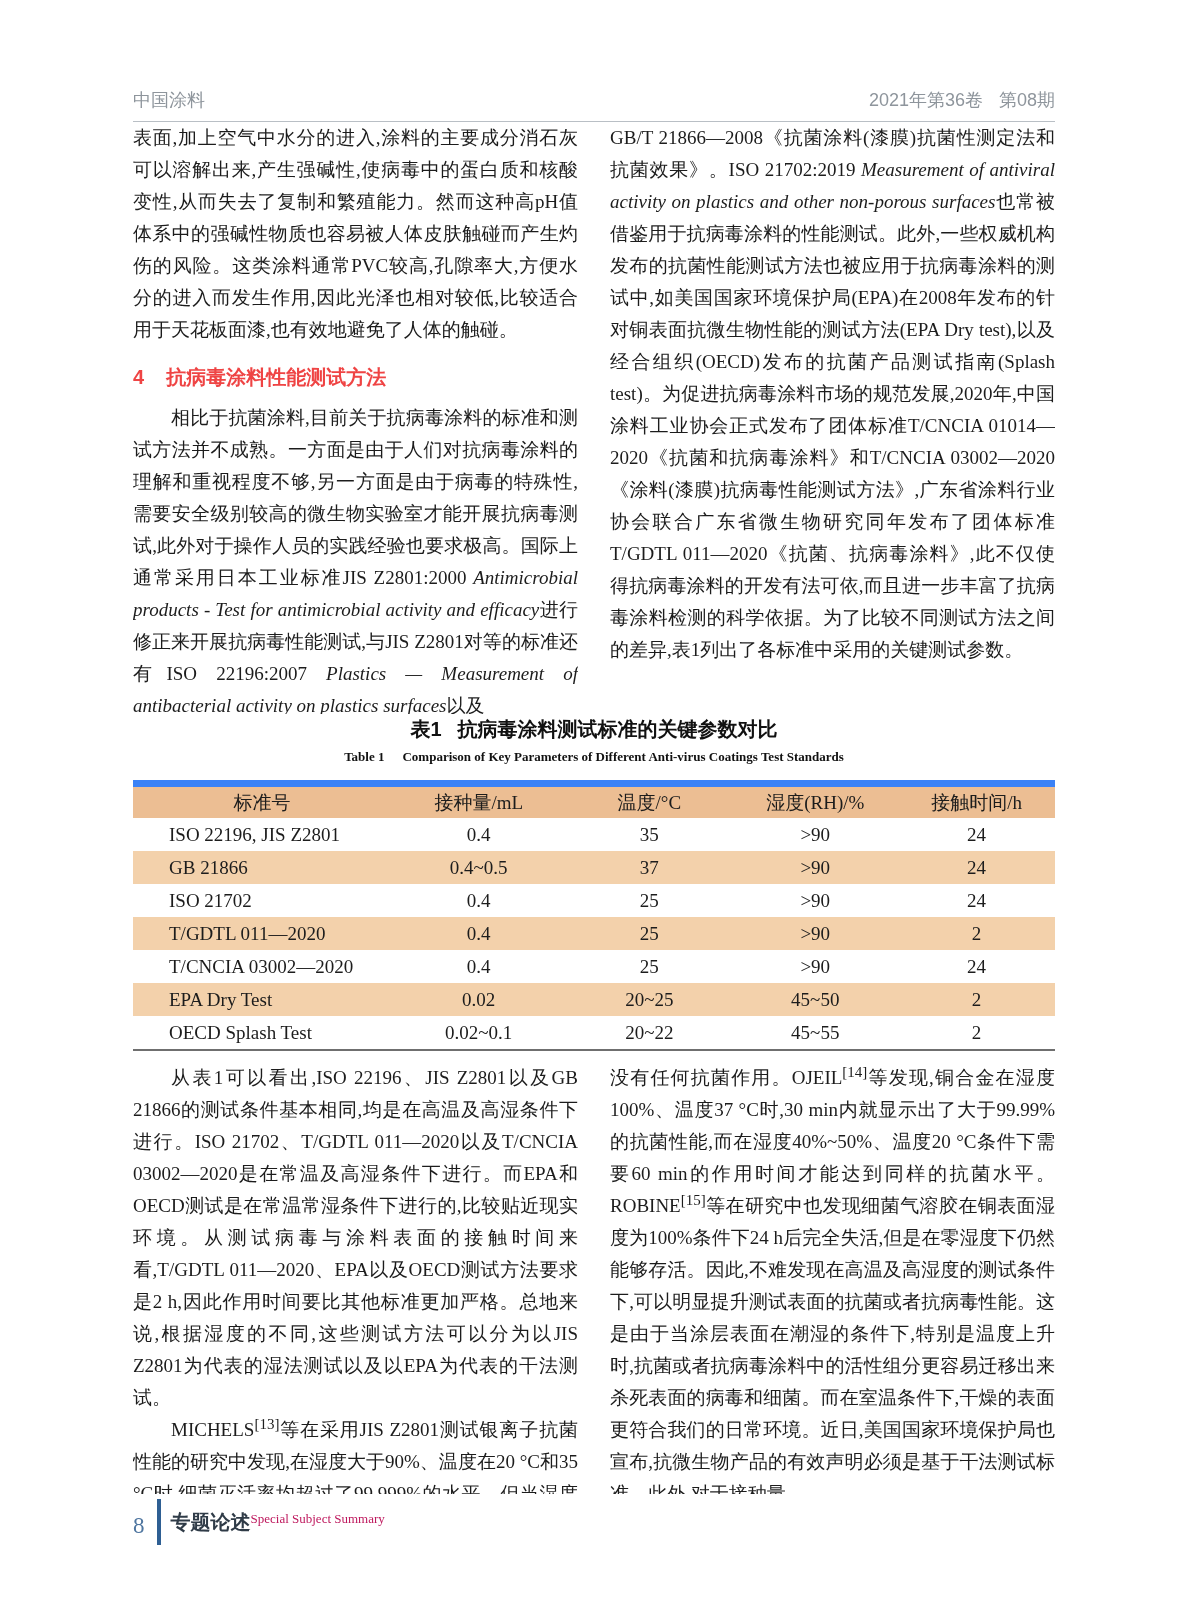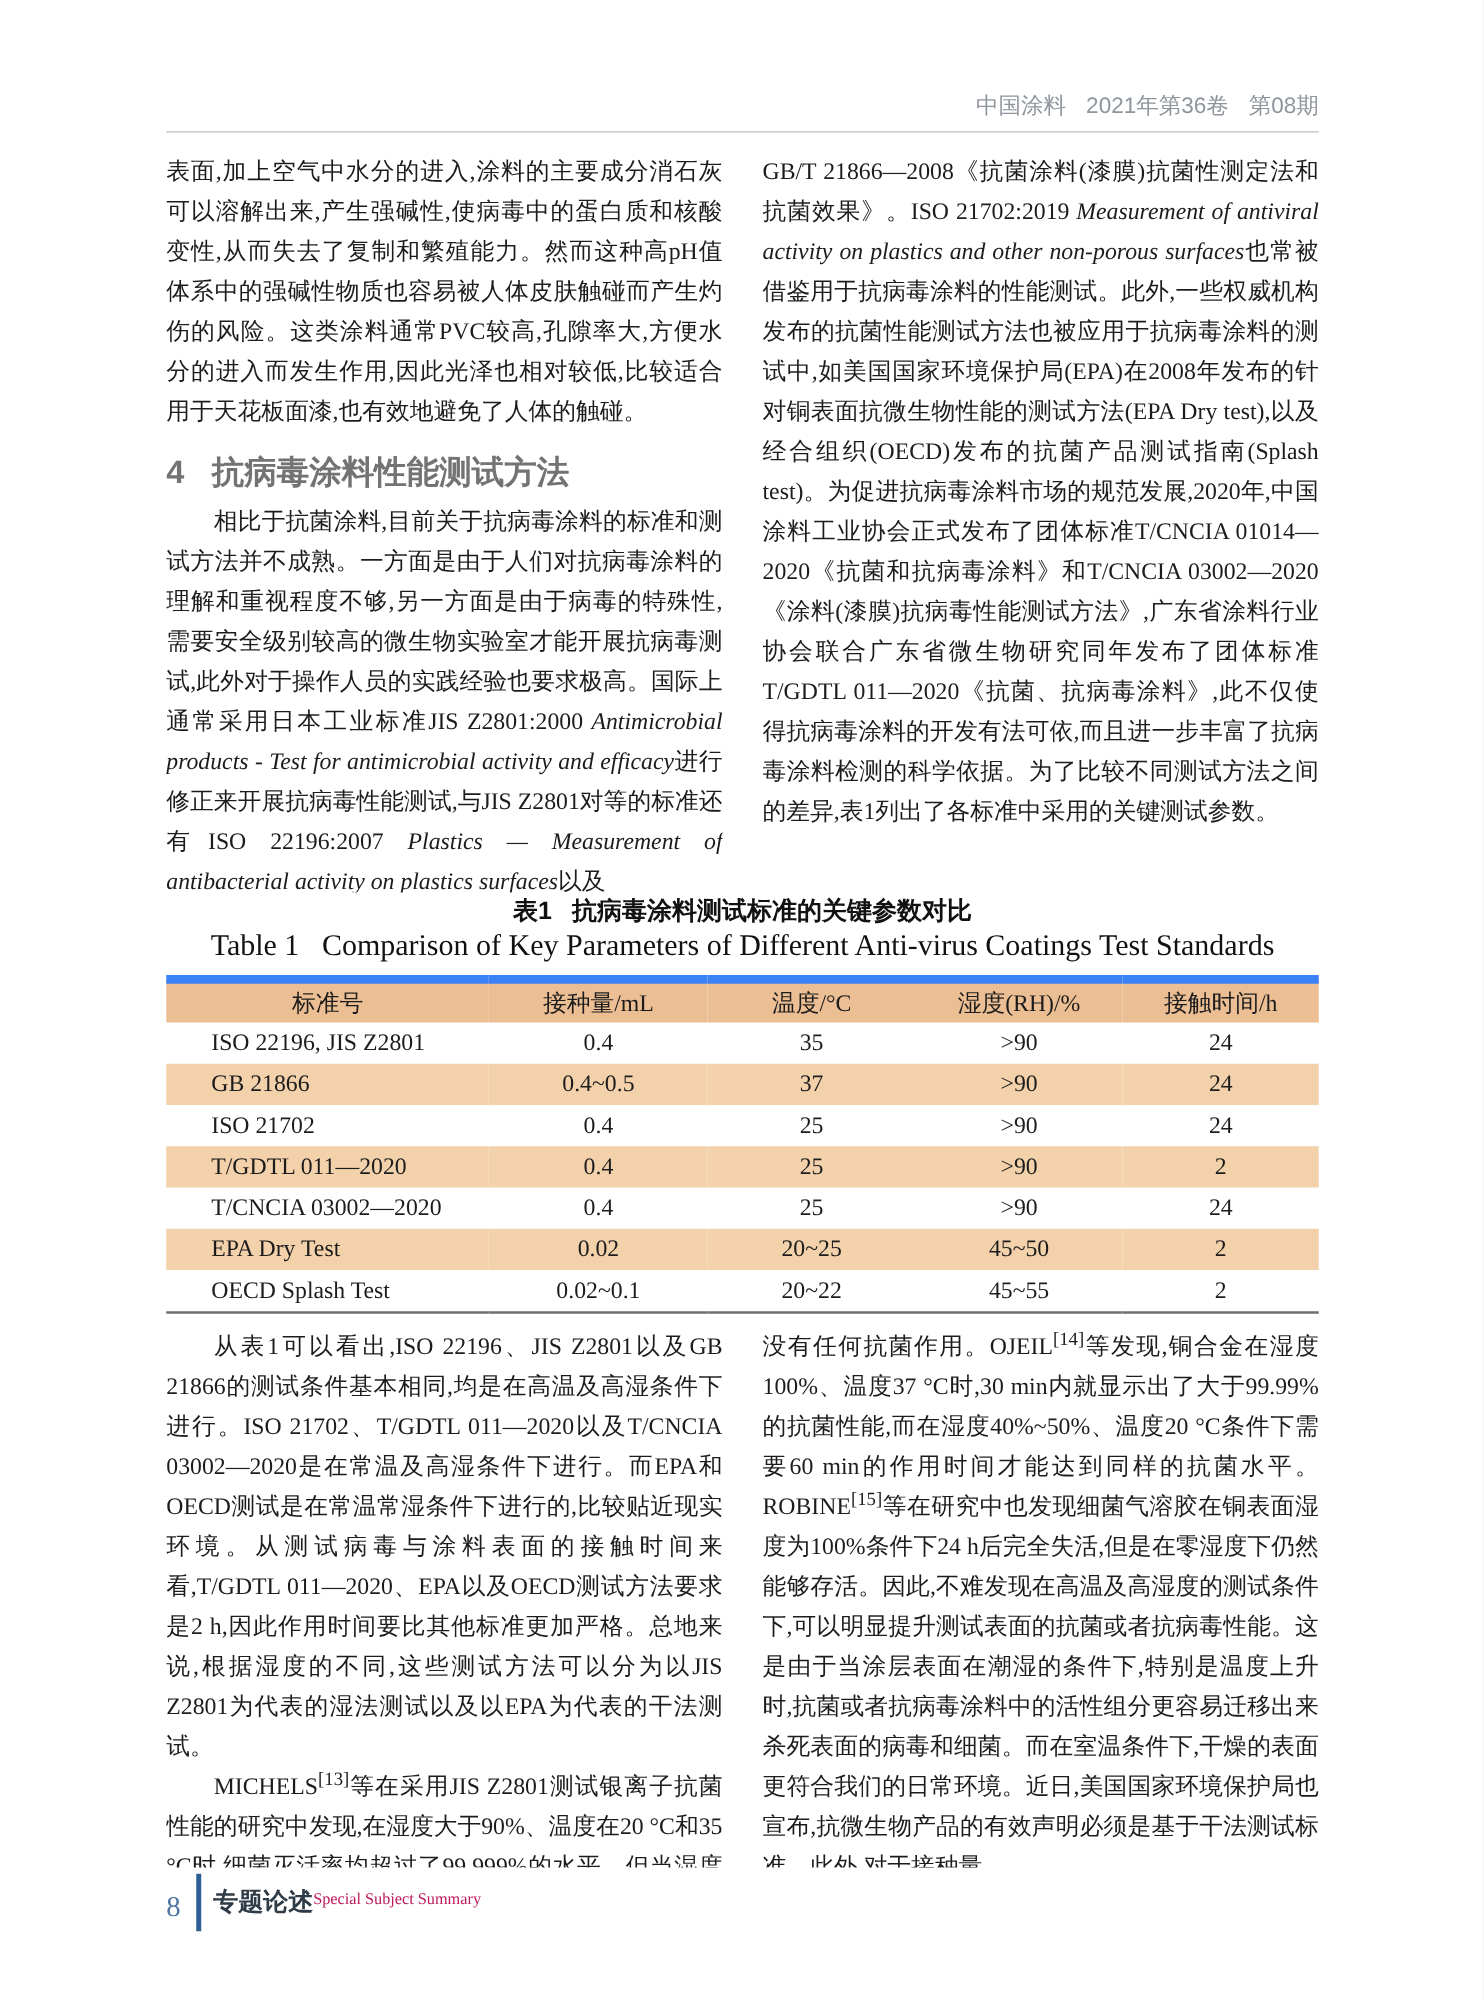--- a/index.html
+++ b/index.html
@@ -3,55 +3,55 @@
 <meta charset="utf-8">
 <style>
   html,body{margin:0;padding:0;background:#e8e8e8;}
   .page{
     position:relative;width:1187px;height:1600px;background:#ffffff;
     margin:0 auto;overflow:hidden;
     font-family:"Liberation Serif","DejaVu Serif",serif;color:#1c1c1c;
   }
   
   .page-header{
-    position:absolute;top:72px;left:133px;width:922px;
-    display:flex;justify-content:flex-end;align-items:flex-end;
+    position:absolute;top:88px;left:133px;width:922px;
+    display:flex;justify-content:space-between;align-items:flex-end;
     padding-bottom:9px;border-bottom:1px solid #b9bfc5;
     color:#8e959c;font-size:18px;
     font-family:"Liberation Sans","DejaVu Sans",sans-serif;
   }
   .page-header .issue span{margin-left:16px;}
   
   .cols{position:absolute;left:133px;width:922px;display:flex;}
   .cols-top{top:122px;height:592px;}
   .cols-bottom{top:1062px;height:432px;}
   .col{width:445px;overflow:hidden;}
   .col+.col{margin-left:32px;}
   .para{
     margin:0;font-size:19px;line-height:32px;text-align:justify;
     text-justify:inter-ideograph;
   }
   .para.indent{text-indent:2em;}
   .para i{font-family:"Liberation Serif","DejaVu Serif",serif;}
   .para sup{font-size:15px;line-height:0;}
   
   .sec-heading{
-    margin:14px 0 8px 0;color:#737373;font-size:26px;font-weight:bold;
+    margin:14px 0 8px 0;color:#ef4444;font-size:20px;font-weight:bold;
     font-family:"Liberation Sans","DejaVu Sans",sans-serif;line-height:34px;
   }
   .sec-heading .sec-num{margin-right:22px;}
   
   .table-block{position:absolute;top:716px;left:133px;width:922px;}
   .tcap-zh{
     text-align:center;font-weight:bold;font-size:20px;color:#111;
     font-family:Liberation Sans, sans-serif;line-height:26px;
   }
   .tcap-zh .cap-label{margin-right:16px;}
   .tcap-en{
-    text-align:center;font-weight:normal;font-size:24px;color:#111;
+    text-align:center;font-weight:bold;font-size:13px;color:#111;
     font-family:"Liberation Serif","DejaVu Serif",serif;line-height:30px;
   }
   .tcap-en .cap-label{margin-right:18px;}
   table.params{
     width:100%;border-collapse:collapse;margin-top:8px;font-size:19px;
     border-top:7px solid #3b82f6;border-bottom:2px solid #6f6f6f;
   }
   table.params th{
     background:#ecbe93;font-weight:normal;height:31px;text-align:center;
     padding:0;

